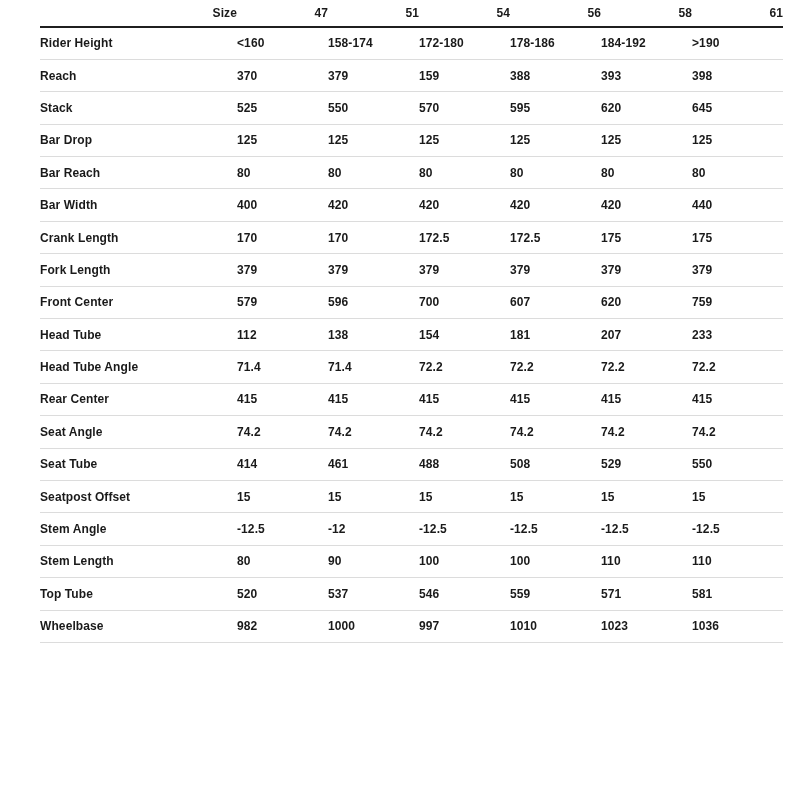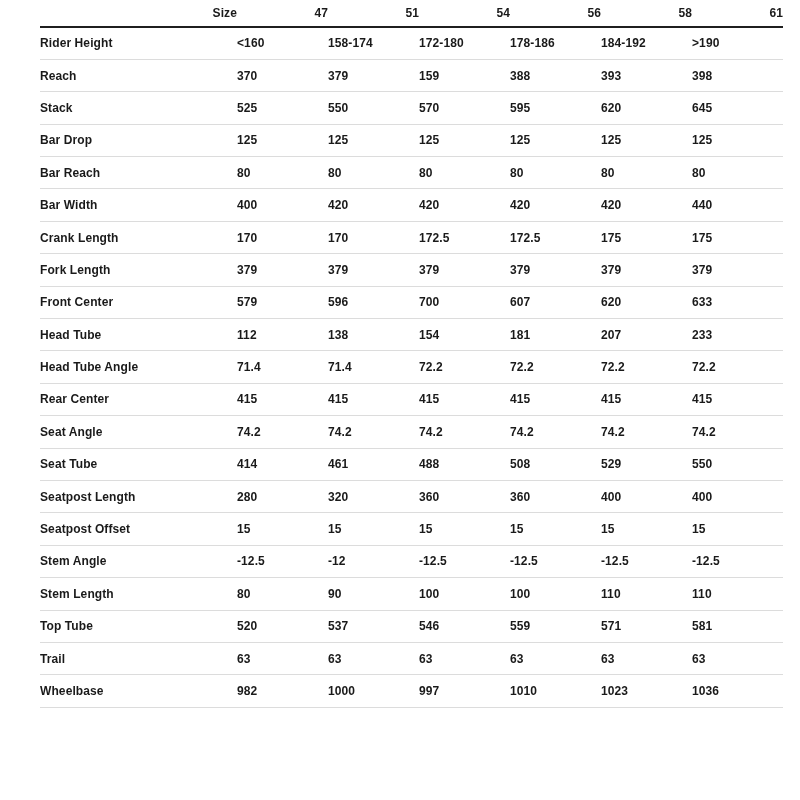--- a/index.html
+++ b/index.html
@@ -142,21 +142,21 @@
           <td>379</td>
           <td>379</td>
         </tr>
         <tr>
           <td>Front Center</td>
           <td>579</td>
           <td>596</td>
           <td>700</td>
           <td>607</td>
           <td>620</td>
-          <td>633</td>
+          <td>759</td>
         </tr>
         <tr>
           <td>Head Tube</td>
           <td>112</td>
           <td>138</td>
           <td>154</td>
           <td>181</td>
           <td>207</td>
           <td>233</td>
         </tr>
@@ -190,29 +190,20 @@
         <tr>
           <td>Seat Tube</td>
           <td>414</td>
           <td>461</td>
           <td>488</td>
           <td>508</td>
           <td>529</td>
           <td>550</td>
         </tr>
         <tr>
-          <td>Seatpost Length</td>
-          <td>280</td>
-          <td>320</td>
-          <td>360</td>
-          <td>360</td>
-          <td>400</td>
-          <td>400</td>
-        </tr>
-        <tr>
           <td>Seatpost Offset</td>
           <td>15</td>
           <td>15</td>
           <td>15</td>
           <td>15</td>
           <td>15</td>
           <td>15</td>
         </tr>
         <tr>
           <td>Stem Angle</td>
@@ -235,29 +226,20 @@
         <tr>
           <td>Top Tube</td>
           <td>520</td>
           <td>537</td>
           <td>546</td>
           <td>559</td>
           <td>571</td>
           <td>581</td>
         </tr>
         <tr>
-          <td>Trail</td>
-          <td>63</td>
-          <td>63</td>
-          <td>63</td>
-          <td>63</td>
-          <td>63</td>
-          <td>63</td>
-        </tr>
-        <tr>
           <td>Wheelbase</td>
           <td>982</td>
           <td>1000</td>
           <td>997</td>
           <td>1010</td>
           <td>1023</td>
           <td>1036</td>
         </tr>
       </tbody>
   </table>

